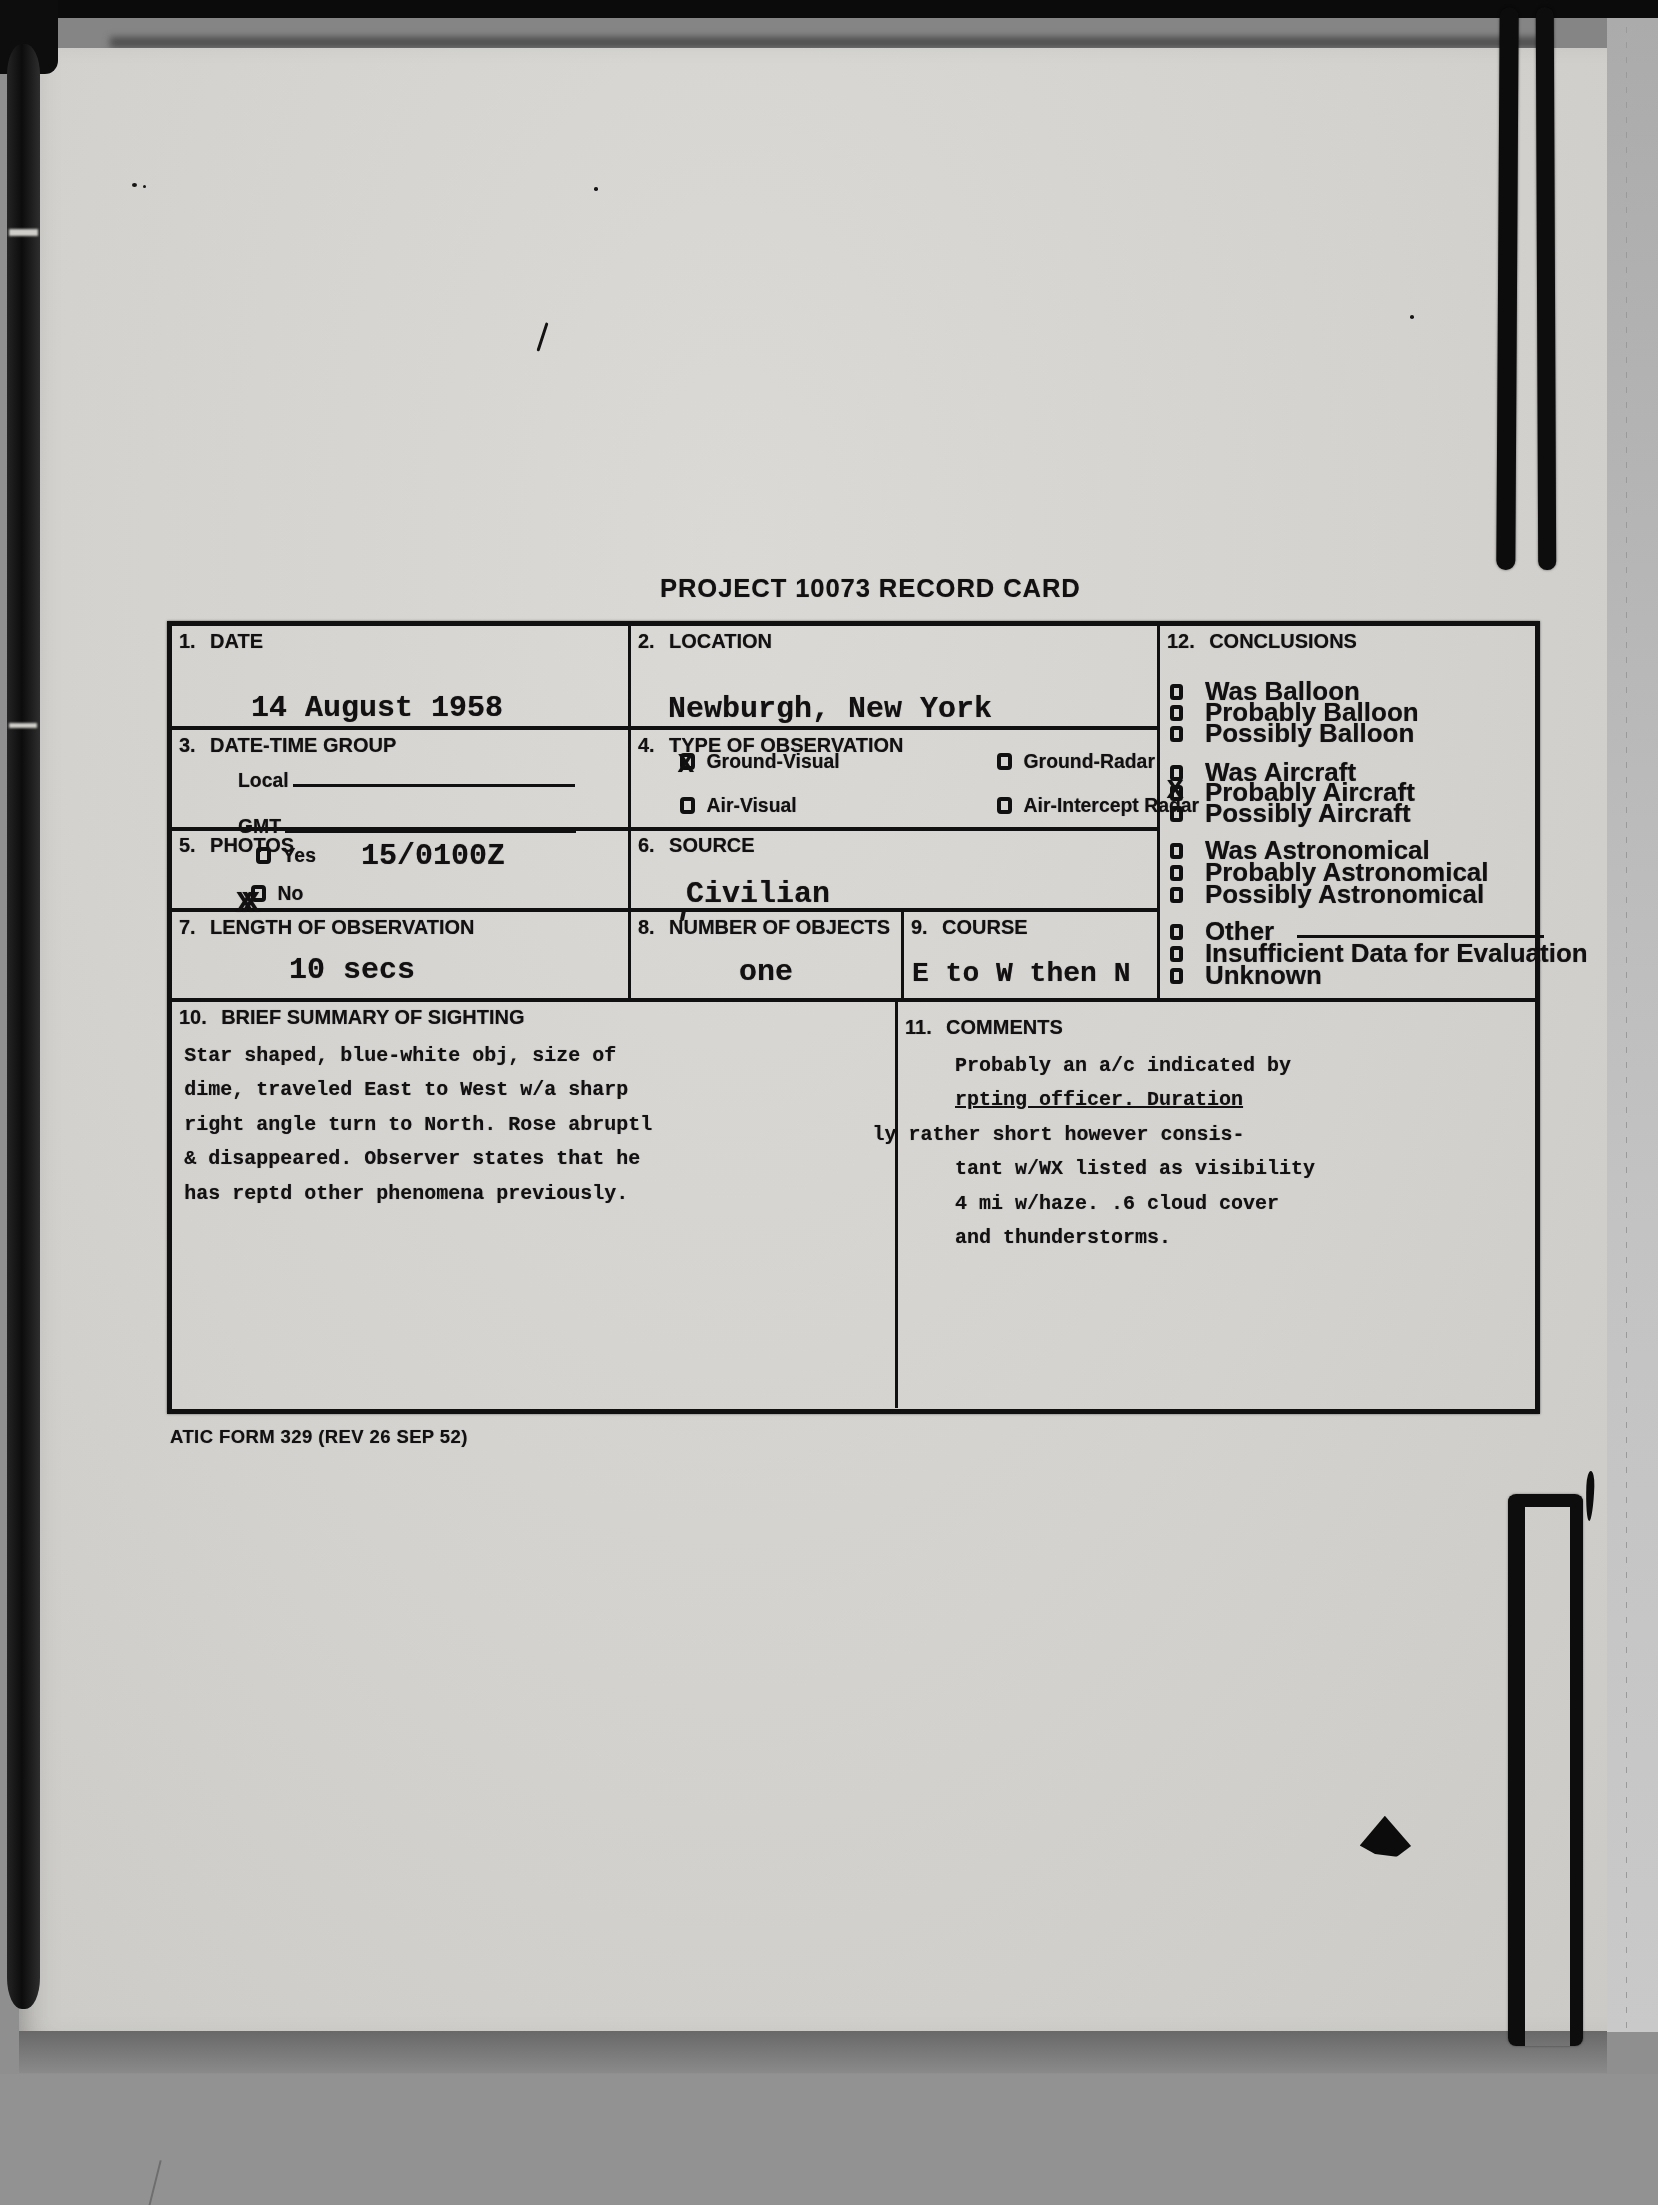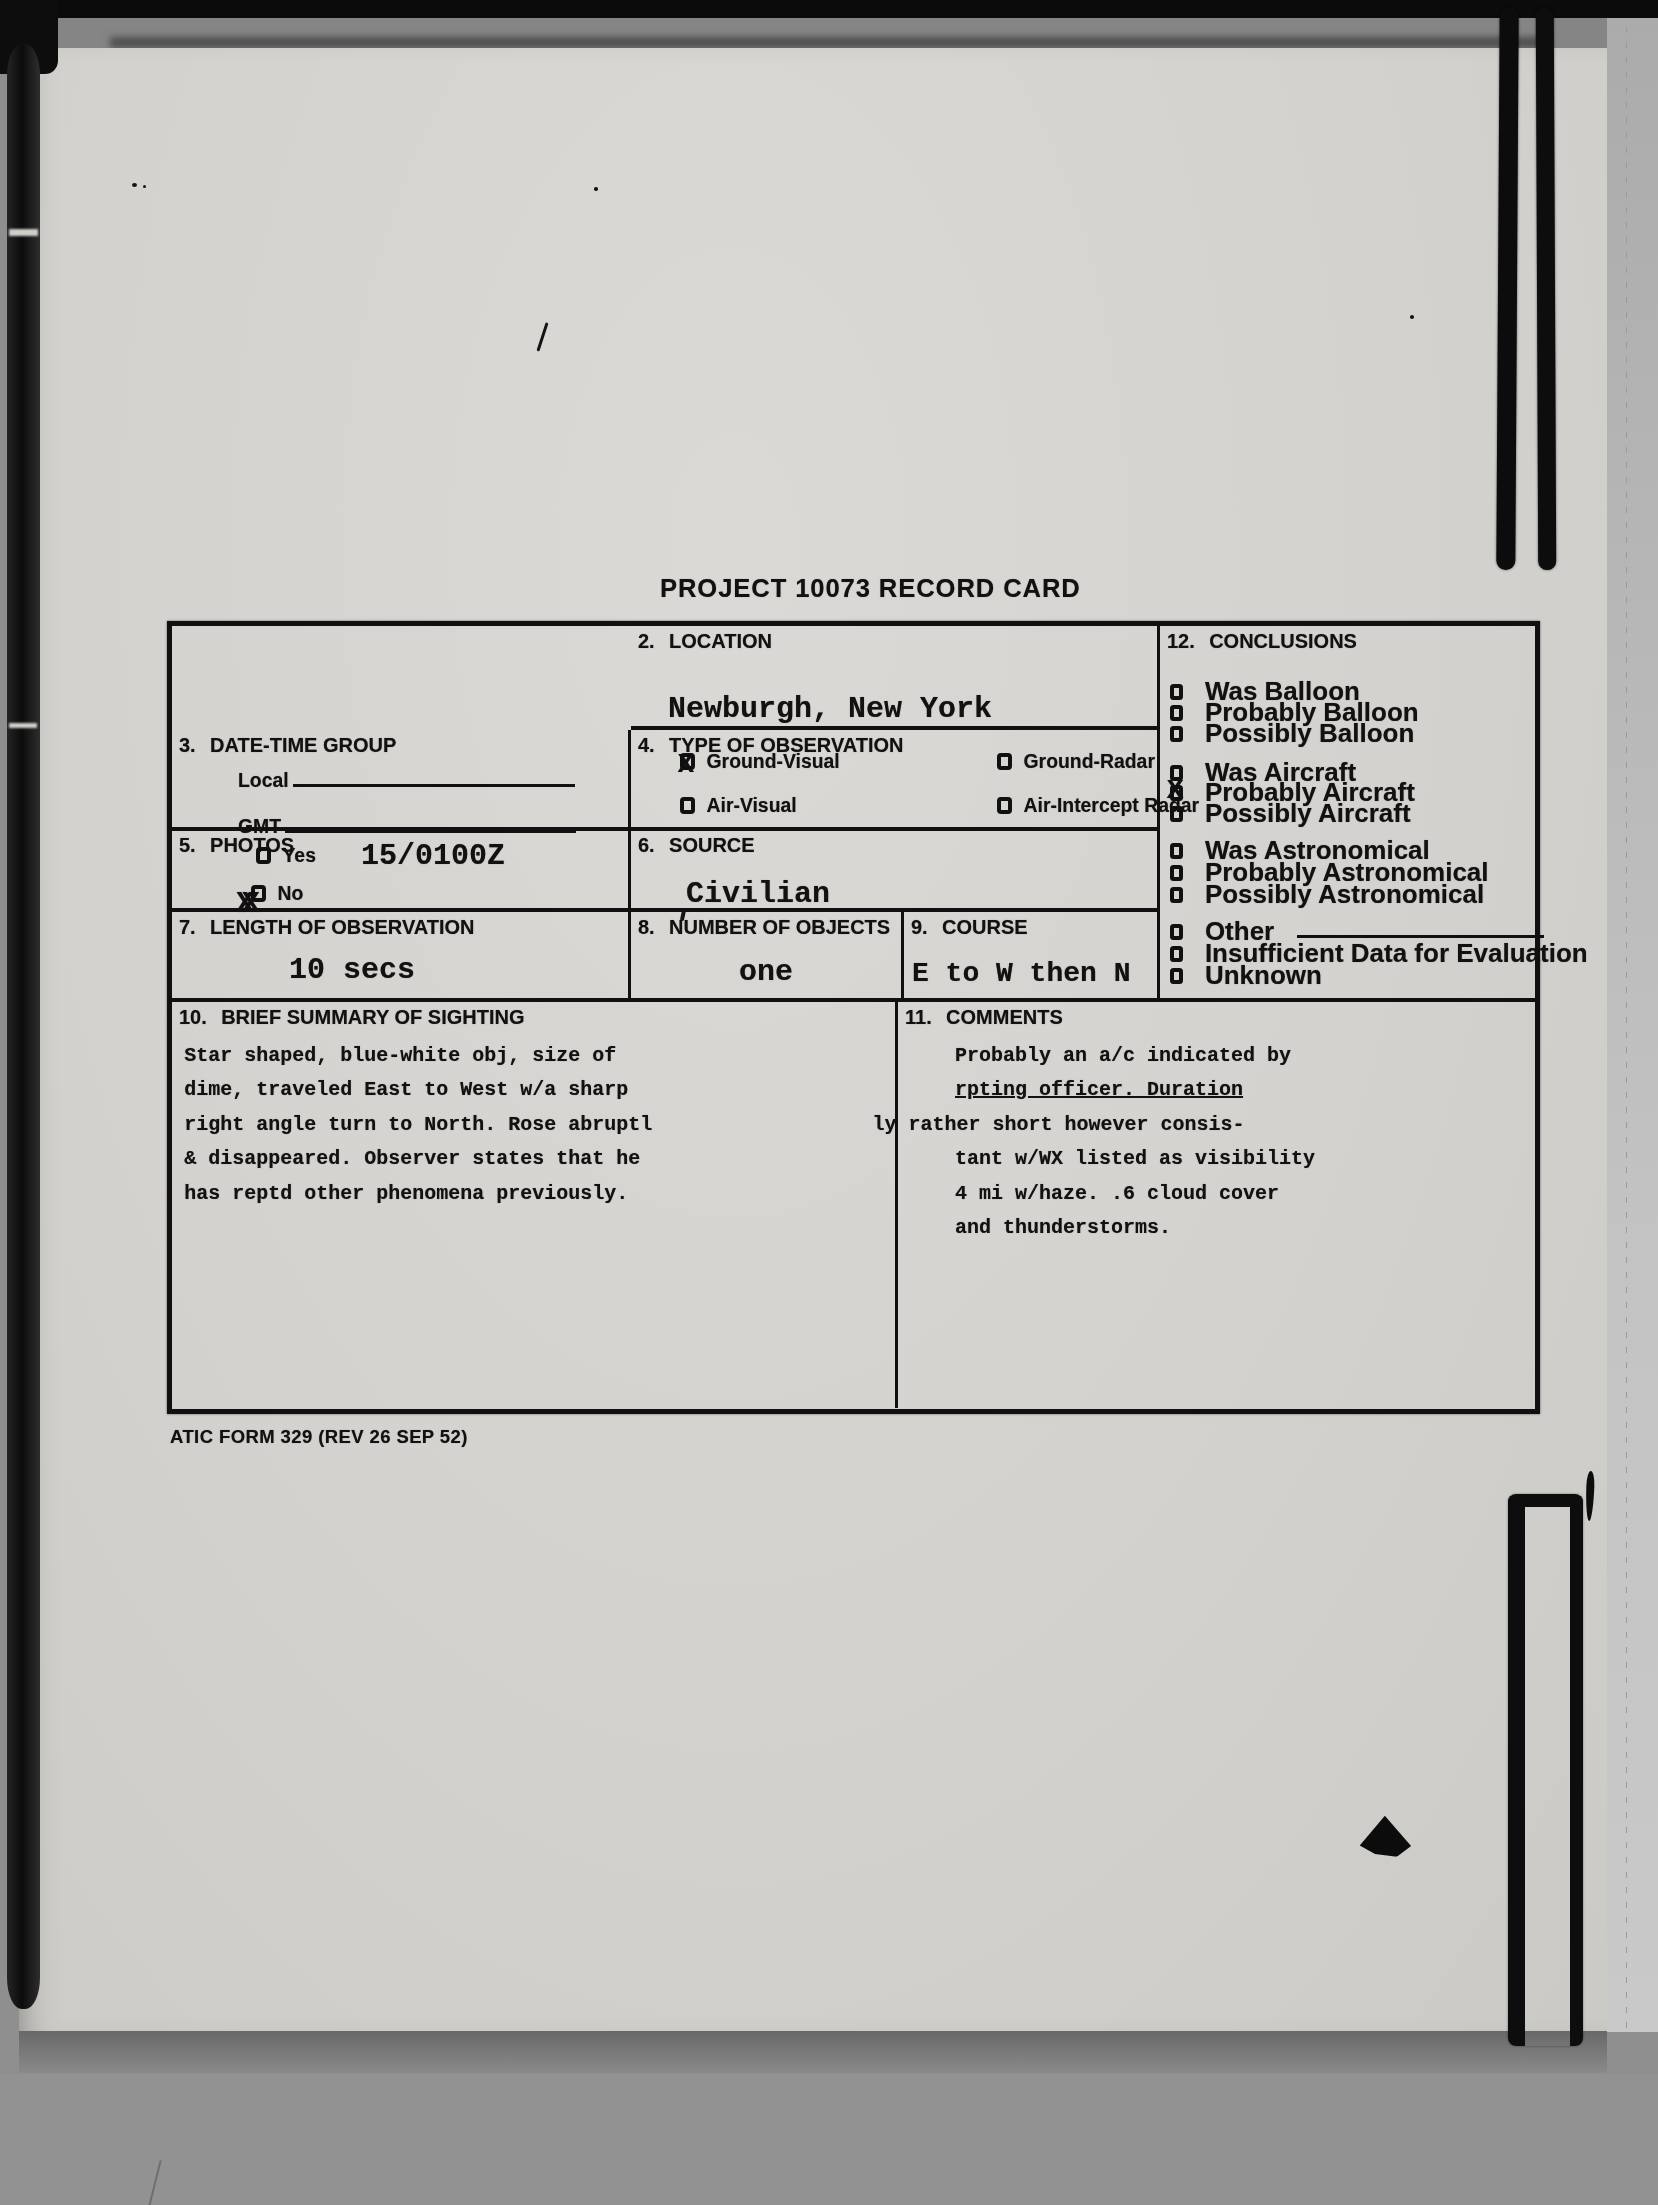--- a/index.html
+++ b/index.html
@@ -64,21 +64,21 @@
   #b2 {left:459px;top:0;width:529px;height:104px;}
   #b12{left:988px;top:0;width:375px;height:376px;}
   #b3 {left:0;top:104px;width:459px;height:101px;}
   #b4 {left:459px;top:104px;width:529px;height:101px;}
   #b5 {left:0;top:204px;width:459px;height:82px;}
   #b6 {left:459px;top:204px;width:529px;height:82px;}
   #b7 {left:0;top:286px;width:459px;height:90px;}
   #b8 {left:459px;top:286px;width:273px;height:90px;}
   #b9 {left:732px;top:286px;width:256px;height:90px;}
   #b10{left:0;top:376px;width:726px;height:406px;}
-  #b11{left:726px;top:376px;width:637px;height:376px;}
+  #b11{left:726px;top:386px;width:637px;height:376px;}
 
   .box-hdr{position:absolute;left:7px;top:4.4px;font-weight:700;font-size:20px;white-space:nowrap;}
   .box-hdr .num{margin-right:8.8px;}
   .typed{font-family:"Liberation Mono","DejaVu Sans Mono",monospace;font-weight:700;color:#121010;}
   .val{position:absolute;font-size:30px;white-space:nowrap;}
   #b1 .val{left:79px;bottom:0.9px;}
   #b2 .val{left:37px;bottom:0px;}
   #b6 .val{left:55px;bottom:-2.6px;}
   #b7 .val{left:117px;bottom:10.6px;}
   #b8 .val{left:108px;bottom:8.8px;}
@@ -149,20 +149,27 @@
   <div class="speck sp3"></div>
   <div class="speck sp4"></div>
   <div class="slash-mark"></div>
   <div class="apos-mark"></div>
   <div class="scratch sc1"></div>
 
   <div class="title ink">PROJECT 10073 RECORD CARD</div>
 
   <div class="card ink">
 
+    <div class="bx bdr-r bdr-b" id="b1">
+      <div class="box-hdr">
+        <span class="num">1.</span>
+        <span>DATE</span>
+      </div>
+      <div class="typed val">14 August 1958</div>
+    </div>
 
     <div class="bx bdr-r bdr-b" id="b2">
       <div class="box-hdr">
         <span class="num">2.</span>
         <span>LOCATION</span>
       </div>
       <div class="typed val">Newburgh, New York</div>
     </div>
 
     <div class="bx bdr-b" id="b12">

